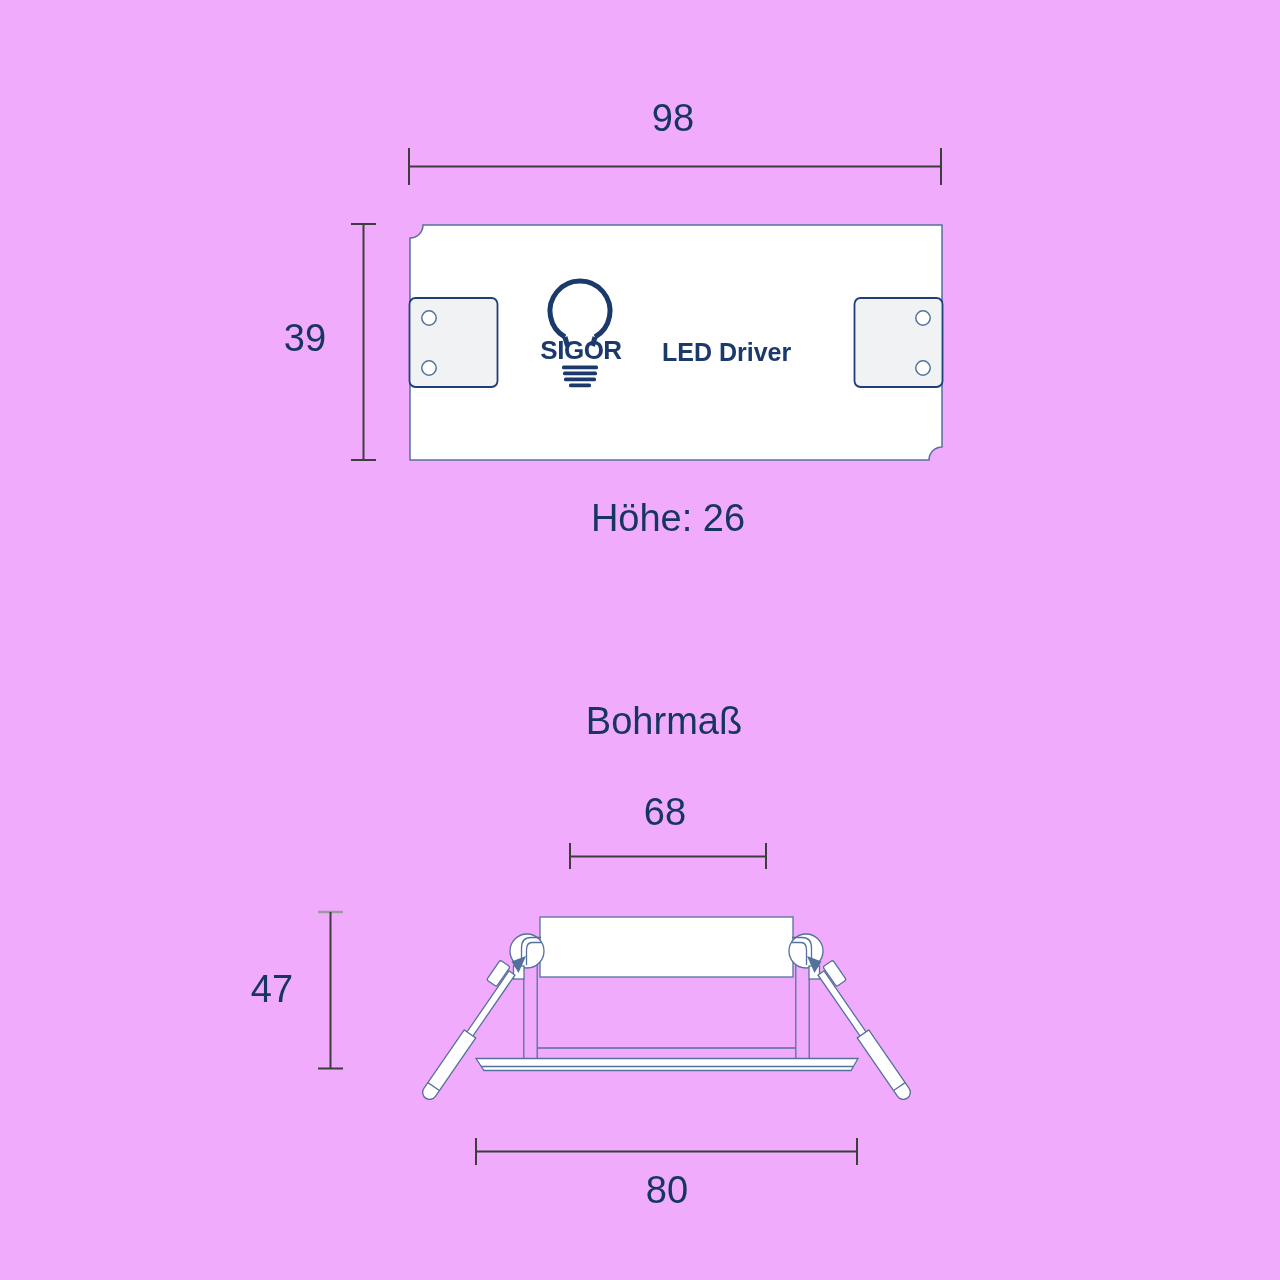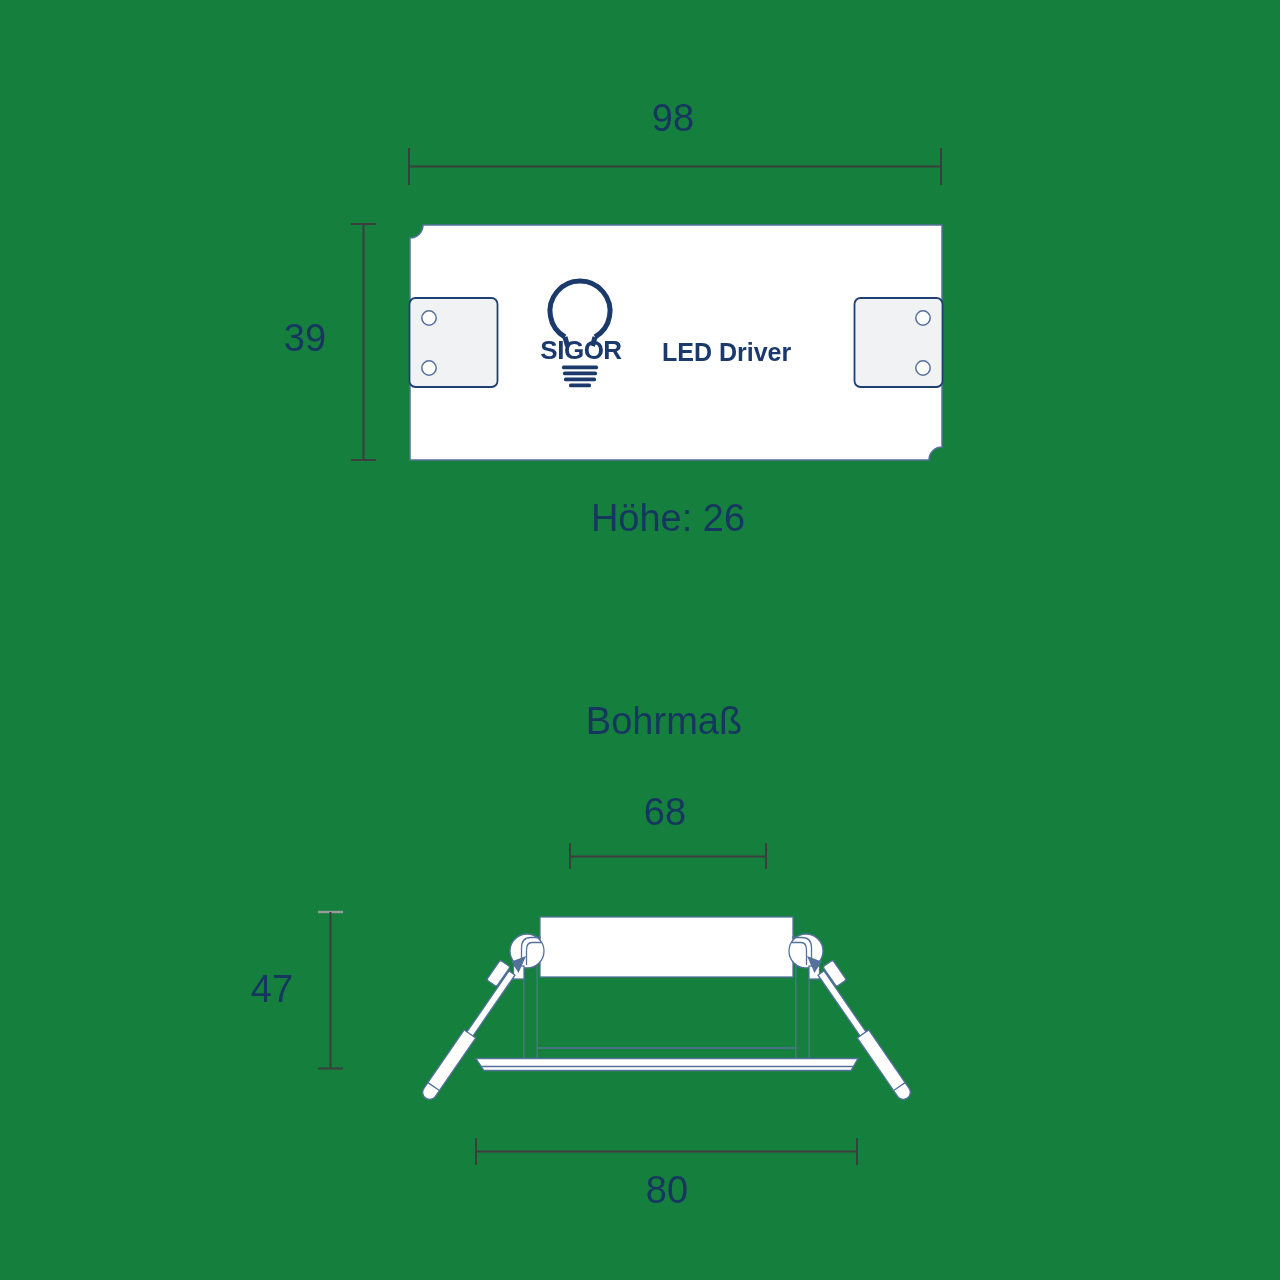--- a/index.html
+++ b/index.html
@@ -1,16 +1,16 @@
 <!DOCTYPE html>
 <html><head>
 <meta charset="utf-8">
 <style>
   html,body { margin:0; padding:0; background:#ffffff; }
-  .stage { position:relative; width:1280px; height:1280px; background:#15803d;
+  .stage { position:relative; width:1280px; height:1280px; background:#f0abfc;
            font-family:"Liberation Sans", sans-serif; }
   svg { display:block; }
 
   
   .outline   { stroke:#54719c; stroke-width:1.5; fill:#ffffff; }
   .linework  { stroke:#54719c; stroke-width:1.5; fill:none; }
   .thin      { stroke-width:1.3; }
   .dim       { stroke:#3d3d3d; stroke-width:2; fill:none; }
   .dim-gray  { stroke:#9b9b9b; stroke-width:2.4; fill:none; }
   .tab       { fill:#f1f2f3; stroke:#1f4076; stroke-width:1.8; }

